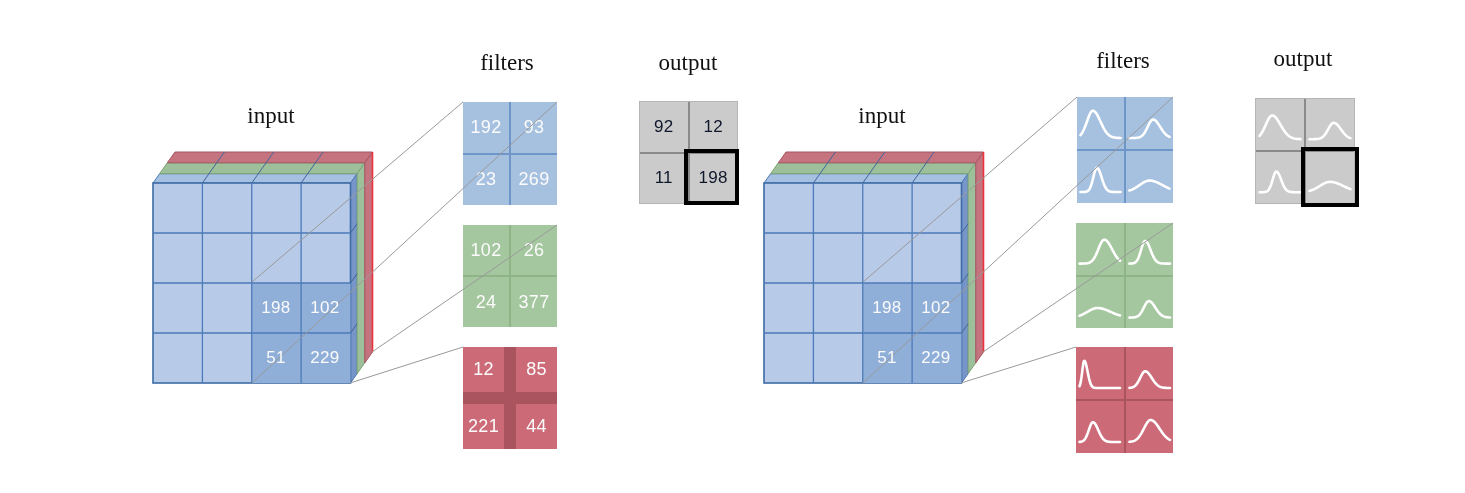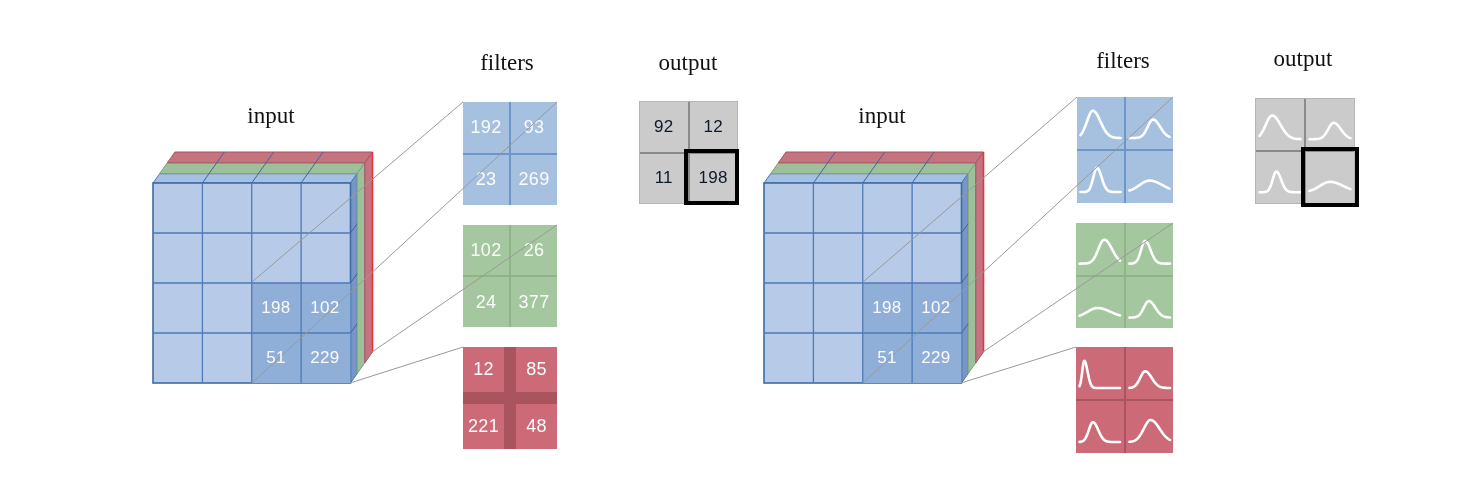--- a/index.html
+++ b/index.html
@@ -121,21 +121,21 @@
     <div class="cell">
         <span>12</span>
       </div>
     <div class="cell">
         <span>85</span>
       </div>
     <div class="cell">
         <span>221</span>
       </div>
     <div class="cell">
-        <span>48</span>
+        <span>44</span>
       </div>
   </div>
 
   <div class="grid output" style="left:640px;top:102px;width:97px;height:101px;">
     <div class="cell">
         <span>92</span>
       </div>
     <div class="cell">
         <span>12</span>
       </div>

